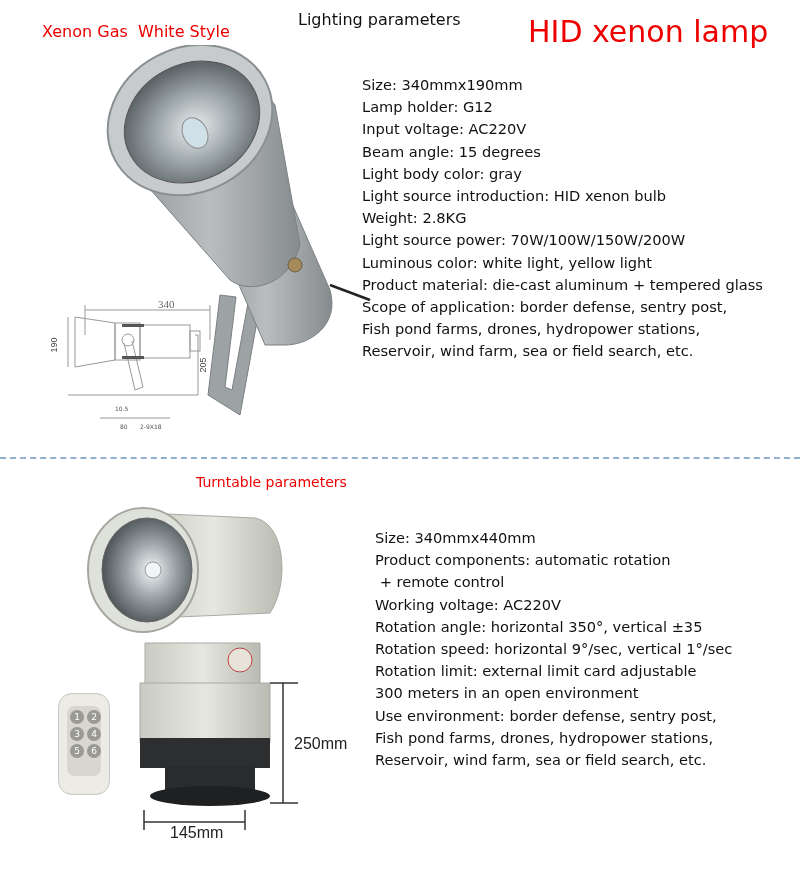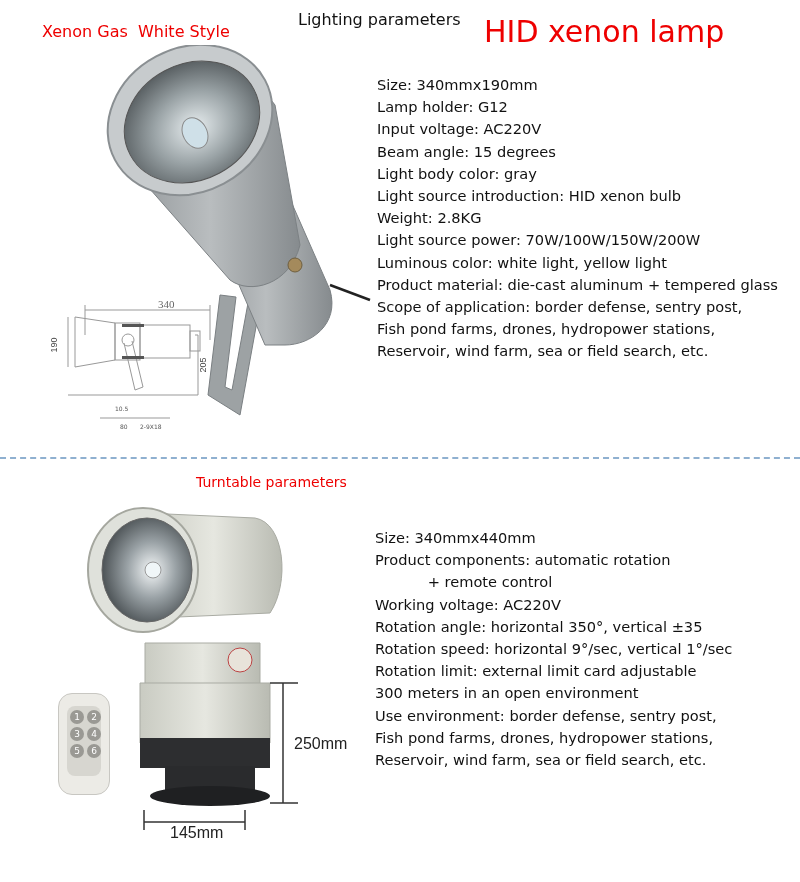--- a/index.html
+++ b/index.html
@@ -2,23 +2,23 @@
 <html><head>
   <meta charset="utf-8">
   <style>
     html, body { margin: 0; padding: 0; background: #ffffff; }
     body { width: 800px; height: 882px; position: relative; overflow: hidden;
            font-family: "DejaVu Sans", sans-serif; color: #111; }
     .abs { position: absolute; }
     .red { color: #ee0000; }
     .tag-left { left: 42px; top: 22px; font-size: 16px; }
     .tag-mid { left: 298px; top: 10px; font-size: 16px; color: #111; }
-    .title { left: 484px; top: 14px; font-size: 30px; }
+    .title { left: 528px; top: 14px; font-size: 30px; }
     .spec-list { list-style: none; margin: 0; padding: 0; font-size: 14.6px; line-height: 22.2px; white-space: nowrap; }
-    .spec1 { left: 362px; top: 74px; margin-left: 15px; }
+    .spec1 { left: 362px; top: 74px; }
     .spec2 { left: 375px; top: 527px; }
     .divider { left: 0; top: 457px; width: 800px; height: 0; border-top: 2px dashed #8fb0d0; }
     .tag-turn { left: 196px; top: 474px; font-size: 14px; }
     .dim-text { font-family: "Liberation Sans", sans-serif; font-size: 16px; color: #222; }
   </style>
 </head>
 <body>
 
 <div class="abs red tag-left" style="white-space:pre;">Xenon Gas  White Style</div>
 <div class="abs tag-mid">Lighting parameters</div>
@@ -154,21 +154,21 @@
     <line x1="4" y1="142" x2="105" y2="142"></line>
     <line x1="105" y1="130" x2="105" y2="152"></line>
   </g>
 </svg>
 <div class="abs dim-text" style="left:294px;top:735px;">250mm</div>
 <div class="abs dim-text" style="left:170px;top:824px;">145mm</div>
 
 <ul class="abs spec-list spec2">
   <li>Size: 340mmx440mm</li>
   <li>Product components: automatic rotation</li>
-  <li style="white-space:pre;margin-left:48px;"> + remote control</li>
+  <li style="white-space:pre;"> + remote control</li>
   <li>Working voltage: AC220V</li>
   <li>Rotation angle: horizontal 350°, vertical ±35</li>
   <li>Rotation speed: horizontal 9°/sec, vertical 1°/sec</li>
   <li>Rotation limit: external limit card adjustable</li>
   <li>300 meters in an open environment</li>
   <li>Use environment: border defense, sentry post,</li>
   <li>Fish pond farms, drones, hydropower stations,</li>
   <li>Reservoir, wind farm, sea or field search, etc.</li>
 </ul>
 

